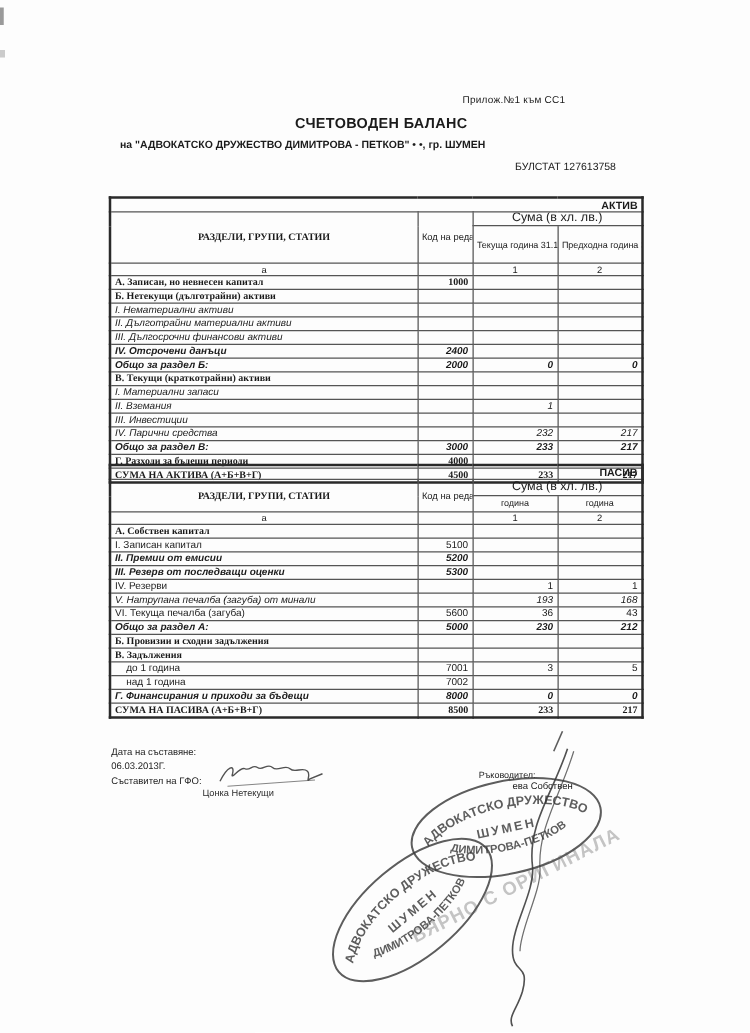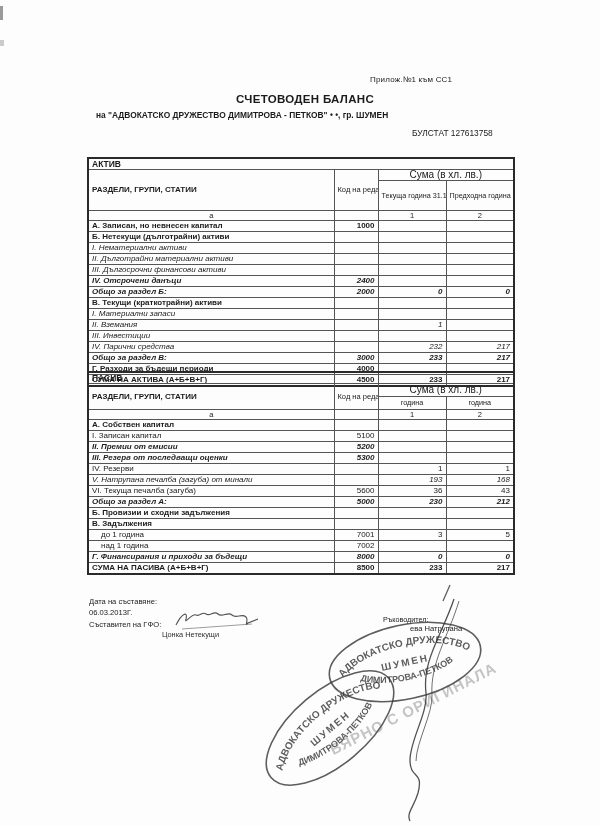--- a/index.html
+++ b/index.html
@@ -18,28 +18,28 @@
   .as-of{top:122px;left:96px;width:316px;text-align:center;font-weight:bold;font-size:8px;}
 
   
   table.bal{
     position:absolute;left:87px;width:426px;border-collapse:collapse;table-layout:fixed;
     font-size:8px;border:2px solid #2a2a2a;
   }
   #asset-table{top:157px;}
   #liability-table{top:371px;}
   table.bal td{border:1px solid #555;padding:0 3px;overflow:hidden;white-space:nowrap;height:10px;line-height:10px;}
-  td.ttl{text-align:left;font-weight:bold;font-size:8.5px;height:11px;border-bottom:1.5px solid #333;}
-  td.hsec{text-align:left;font-weight:bold;font-size:8px;white-space:normal;line-height:10px;}
+  td.ttl{text-align:right;font-weight:bold;font-size:8.5px;height:11px;border-bottom:1.5px solid #333;}
+  td.hsec{text-align:center;font-weight:bold;font-size:8px;white-space:normal;line-height:10px;font-family:Liberation Serif, serif;}
   td.hcode{text-align:center;font-size:7.5px;white-space:normal;line-height:9px;}
   td.hsum{text-align:center;font-size:10px;height:11px;}
   td.hyear{text-align:center;font-size:7.2px;white-space:normal;line-height:9px;vertical-align:middle;}
   tr.sub td{text-align:center;height:9px;line-height:9px;font-size:7.5px;}
   .c-code,.c-cur,.c-prev{text-align:right;}
-  tr.r-bold{font-weight:bold;}
+  tr.r-bold{font-weight:bold;font-family:Liberation Serif, serif;}
   tr.r-italic{font-style:italic;}
   tr.r-bolditalic{font-weight:bold;font-style:italic;}
   tr.r-indent td.c-label{padding-left:12px;}
 
   
   .f-small{font-size:7.6px;}
   .date-label{top:597px;left:89px;}
   .date-value{top:608px;left:89px;}
   .preparer-label{top:620px;left:89px;}
   .preparer-name{top:630px;left:162px;font-size:7.4px;color:#2d2d2d;}
@@ -306,21 +306,21 @@
           <td class="c-prev">217</td>
         </tr>
       </tbody>
   </table>
 
   <div class="abs f-small date-label">Дата на съставяне:</div>
   <div class="abs f-small date-value">06.03.2013Г.</div>
   <div class="abs f-small preparer-label">Съставител на ГФО:</div>
   <div class="abs preparer-name">Цонка  Нетекущи</div>
   <div class="abs manager-label">Ръководител:</div>
-  <div class="abs manager-name">ева Натрупана</div>
+  <div class="abs manager-name">ева Собствен</div>
 
   <svg class="abs sig-small" width="95" height="30" viewBox="0 0 95 30">
     <path d="M4,20 C10,8 16,6 14,14 C12,20 20,8 24,10 C28,12 30,6 34,9 C38,12 42,5 46,9 C50,13 56,6 60,10 C64,14 70,8 74,12 C77,15 72,22 76,18 L86,14" stroke="#333" stroke-width="1.1" fill="none" opacity=".85"></path>
     <path d="M10,24 L80,19" stroke="#333" stroke-width=".8" fill="none" opacity=".6"></path>
   </svg>
 
   <svg class="abs stamp stamp1" viewBox="0 0 160 80">
     <defs>
       <path id="s1top" d="M 10,50 A 72,34 0 0 1 150,50" fill="none"></path>
       <path id="s1bot" d="M 20,40 A 64,28 0 0 0 140,40" fill="none"></path>

